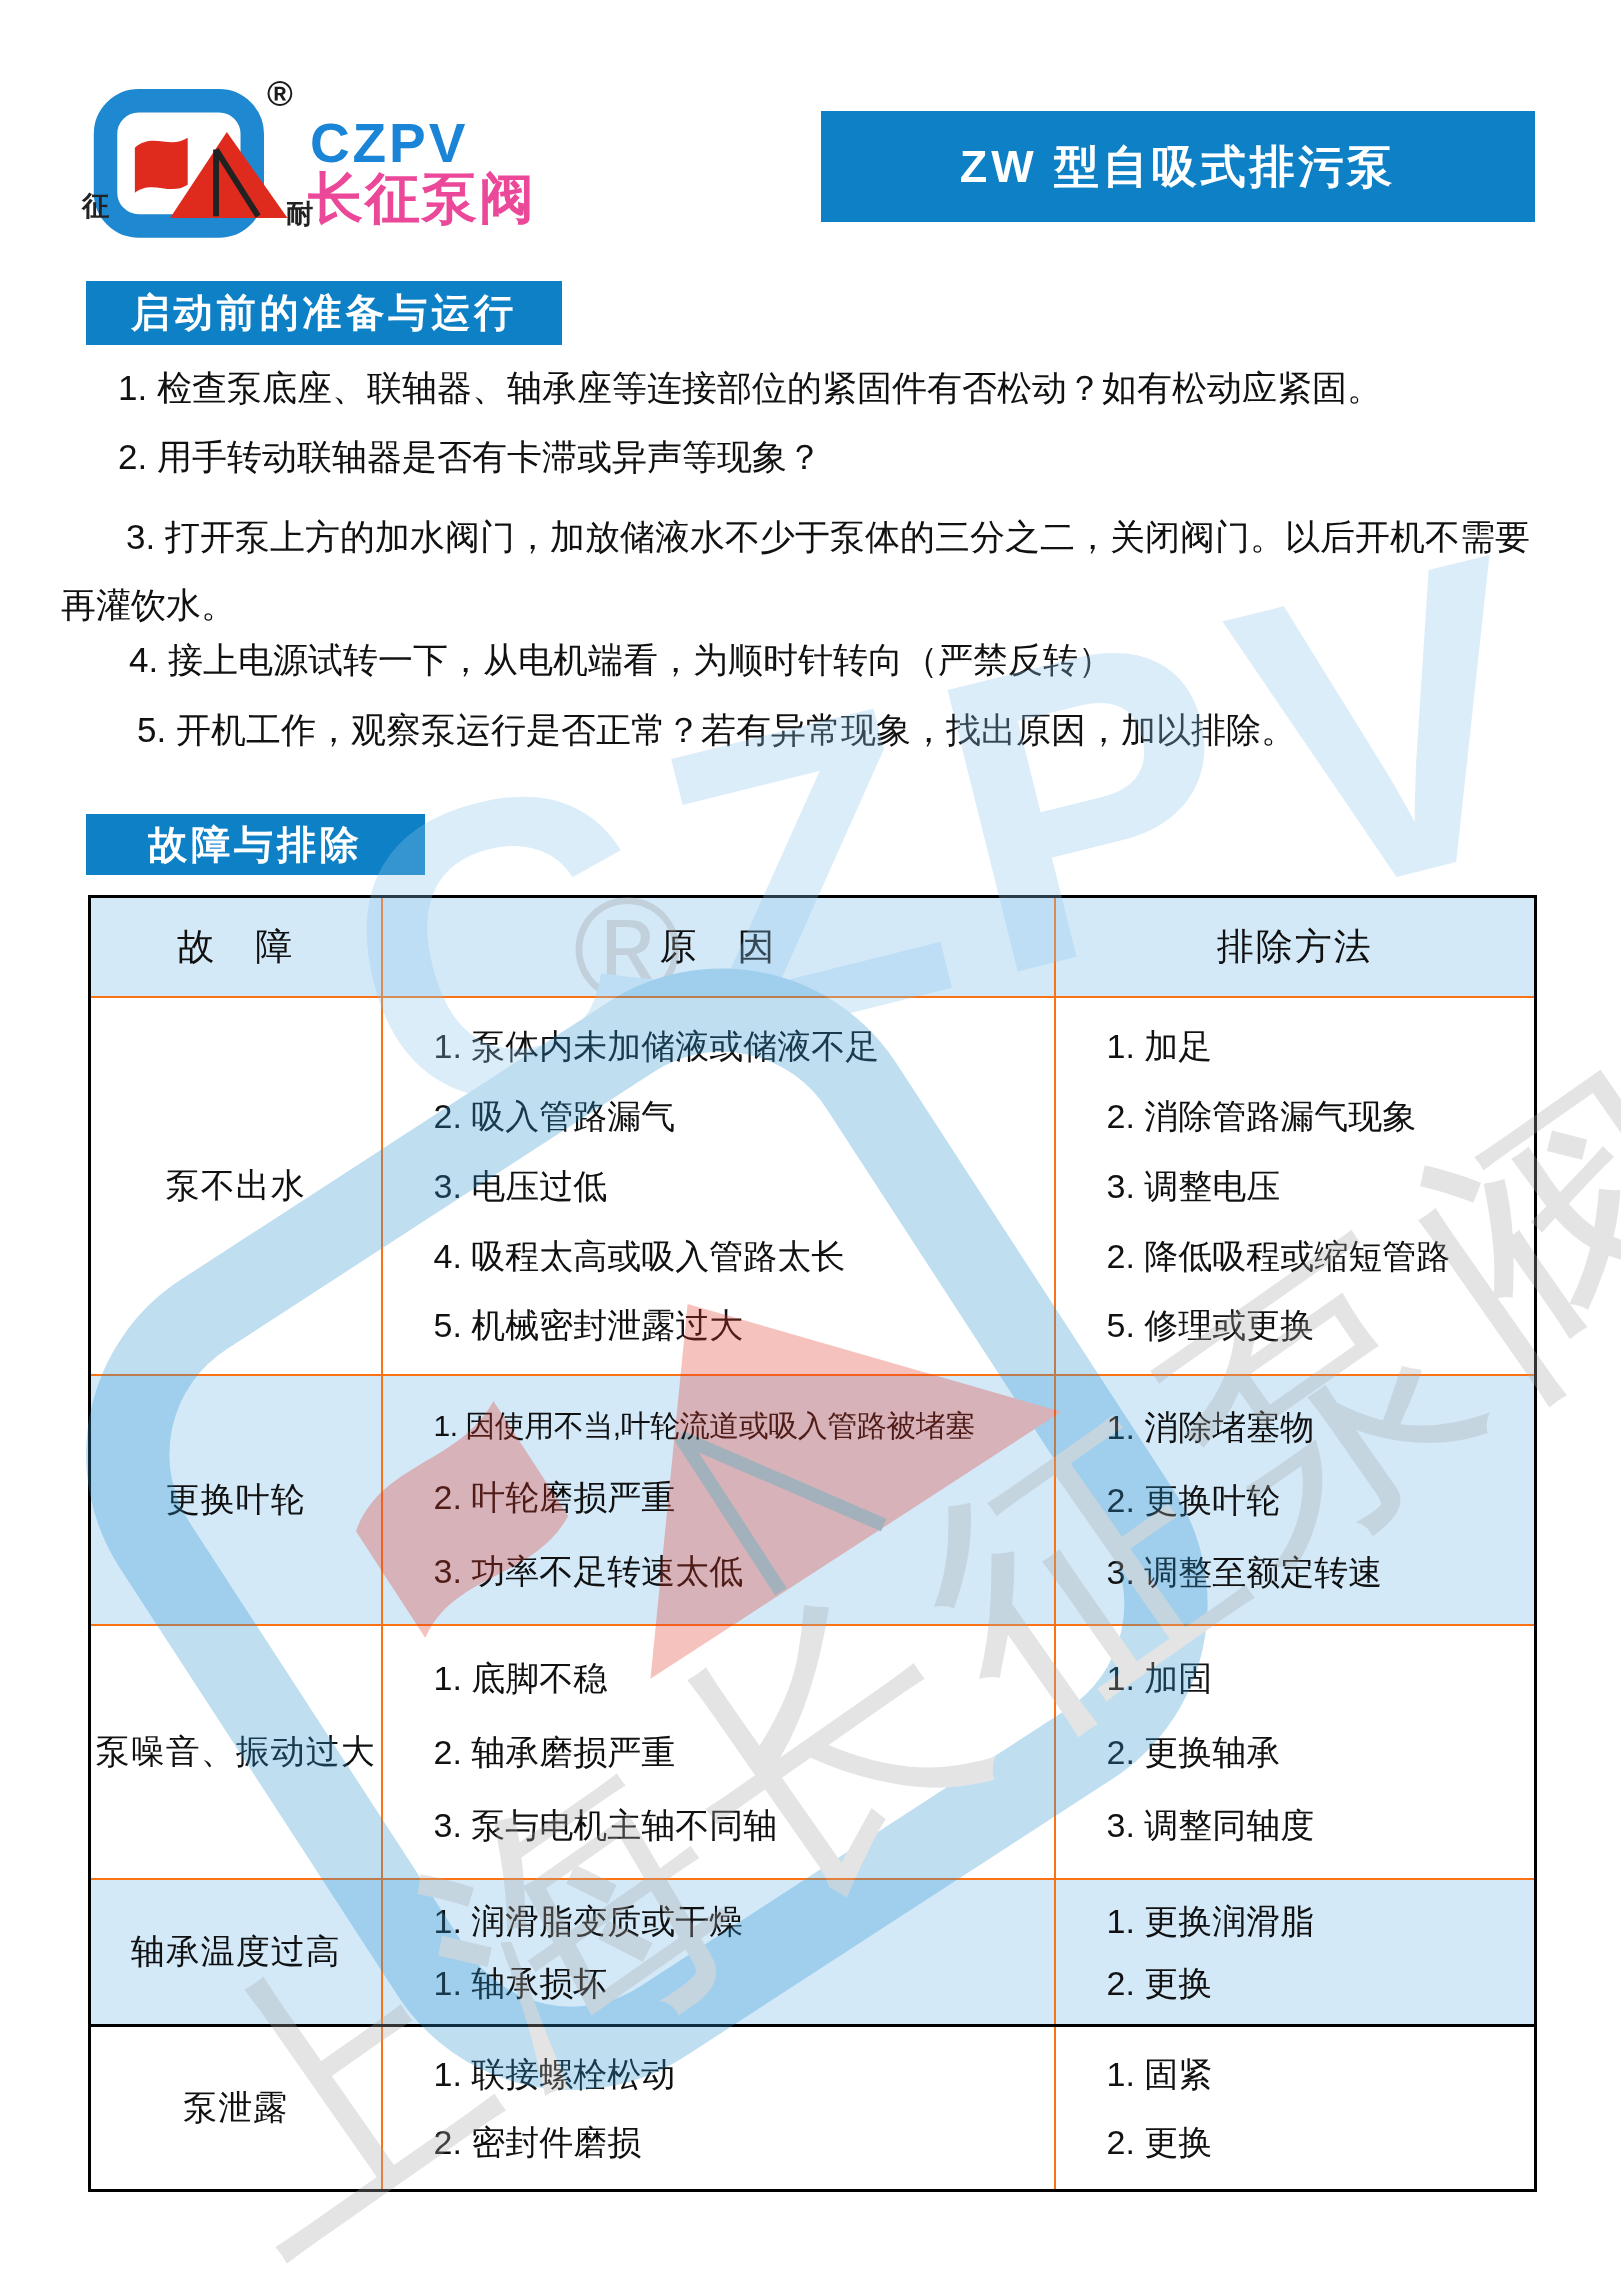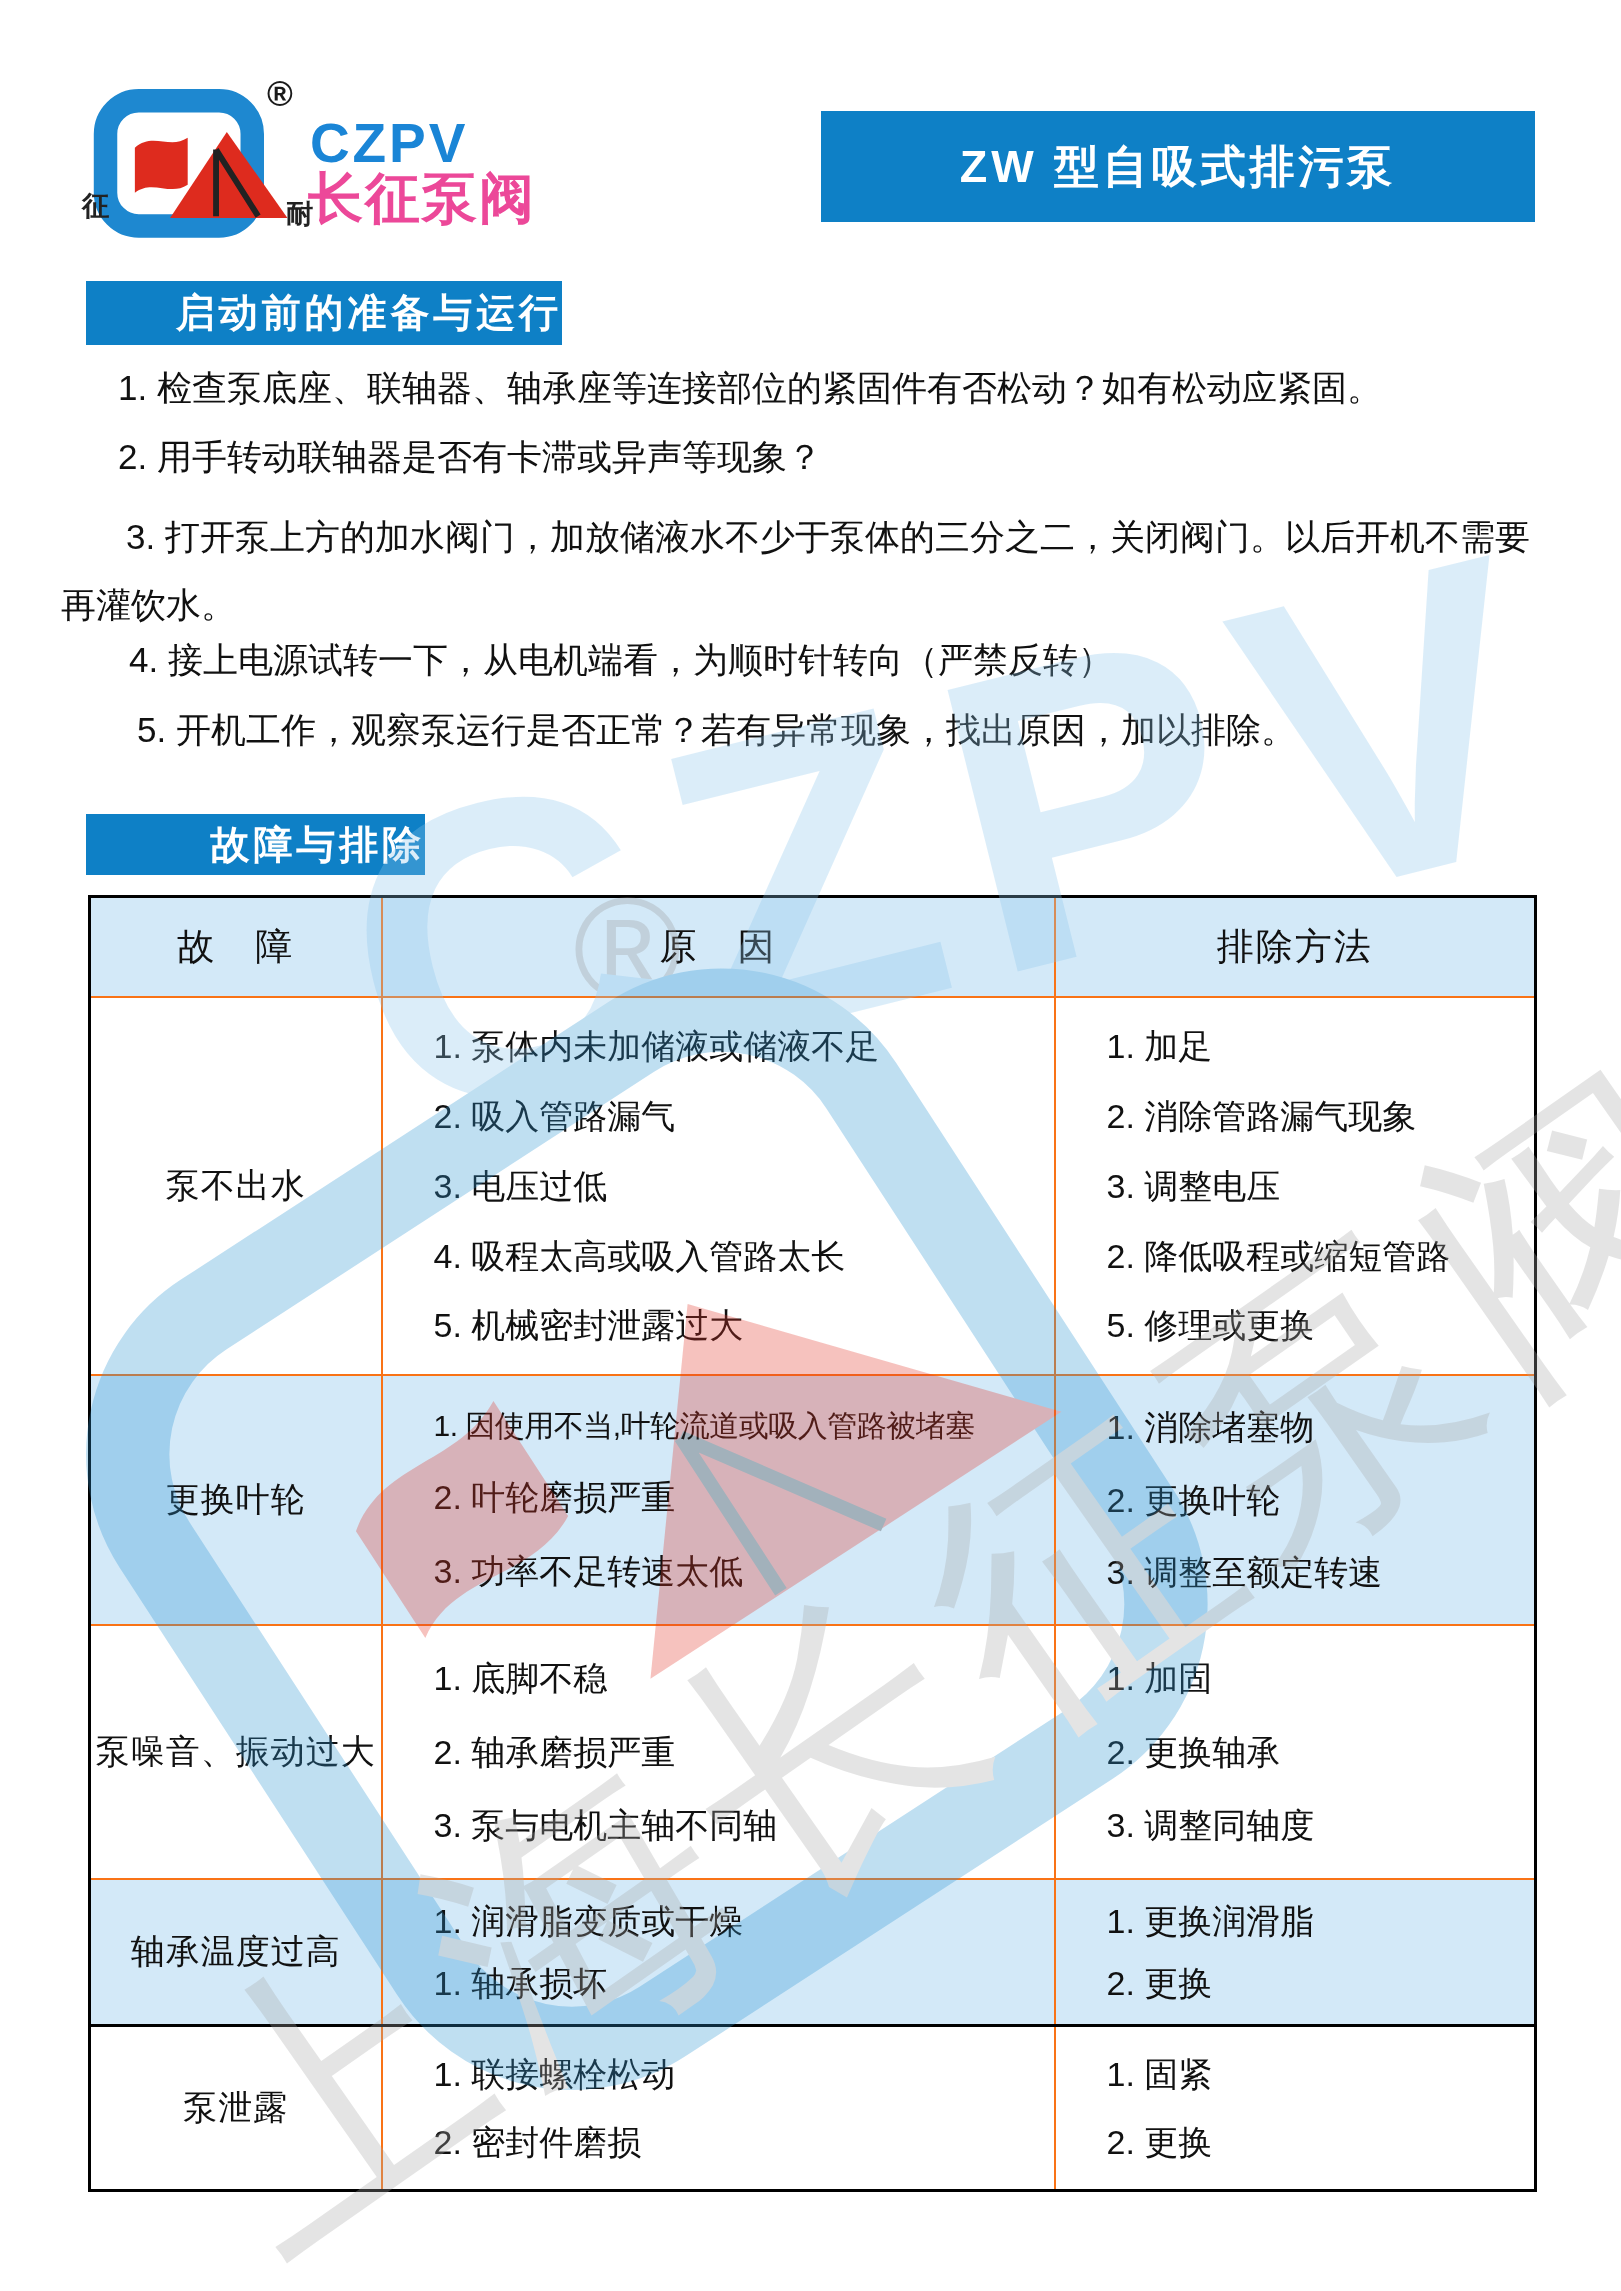--- a/index.html
+++ b/index.html
@@ -17,21 +17,21 @@
   .brand-en{position:absolute;left:310px;top:116px;font-size:55px;font-weight:900;color:#1a85d6;letter-spacing:2.9px;line-height:1;}
   .brand-cn{position:absolute;left:308px;top:171px;font-size:55px;font-weight:900;color:#ec4899;letter-spacing:2px;line-height:1;}
   .seal-left{position:absolute;left:82px;top:188px;font-size:27.4px;font-weight:bold;color:#222;}
   .seal-right{position:absolute;left:286px;top:196px;font-size:27.4px;font-weight:bold;color:#222;}
   .banner{
     position:absolute;left:821px;top:111px;width:714px;height:111px;
     background:#0e80c6;display:flex;align-items:center;justify-content:center;
   }
   .banner span{color:#fff;font-size:45px;font-weight:bold;letter-spacing:3.9px;}
   
-  .bar{position:absolute;background:#0e80c6;display:flex;align-items:center;justify-content:flex-end;}
+  .bar{position:absolute;background:#0e80c6;display:flex;align-items:center;justify-content:center;}
   .bar span{color:#fff;font-size:39px;font-weight:bold;letter-spacing:3.9px;}
   .bar1{left:86px;top:281px;width:476px;height:64px;}
   .bar2{left:86px;top:814px;width:339px;height:61px;}
   
   .para{position:absolute;font-size:35px;line-height:1.3;color:#111;white-space:nowrap;}
   .p1{left:118px;top:365px;}
   .p2{left:118px;top:434px;}
   .p3{left:61px;top:503px;width:1490px;white-space:normal;text-indent:65px;line-height:1.95;}
   .p4{left:129px;top:637px;}
   .p5{left:137px;top:707px;}

